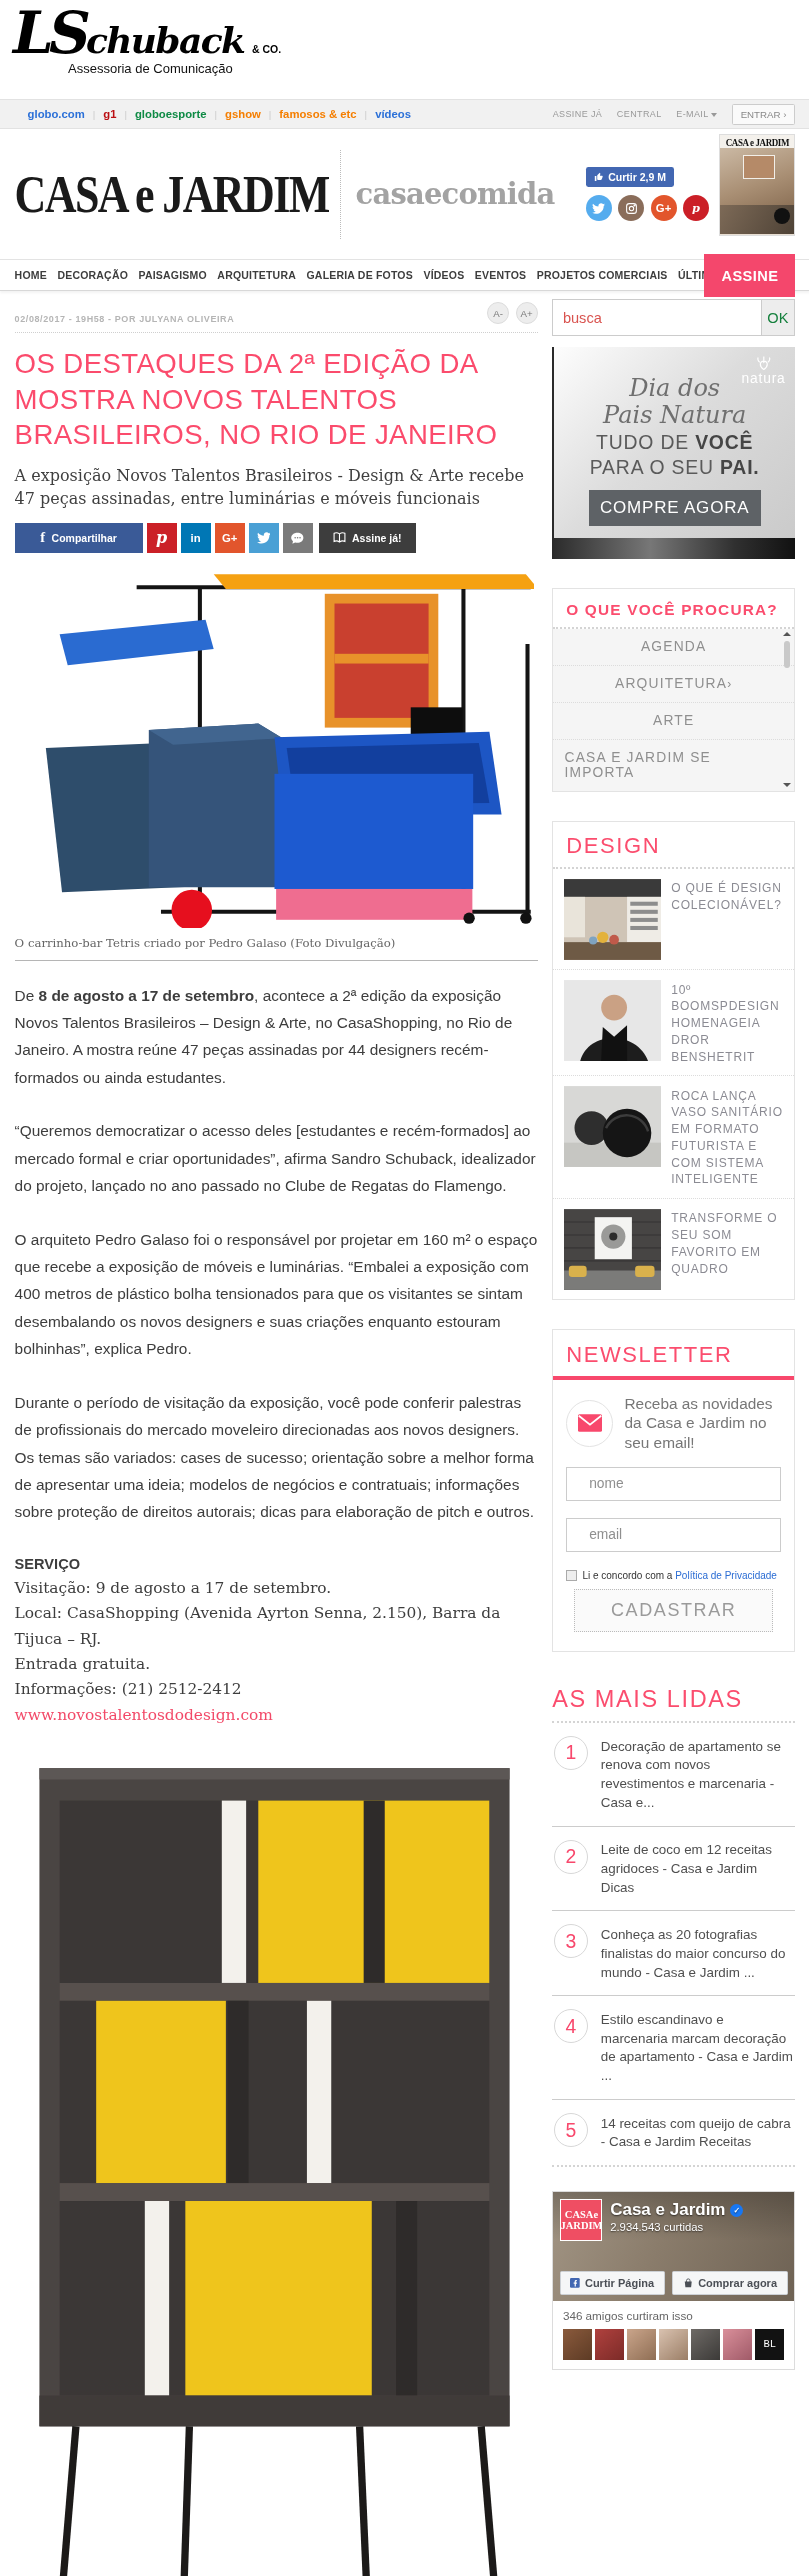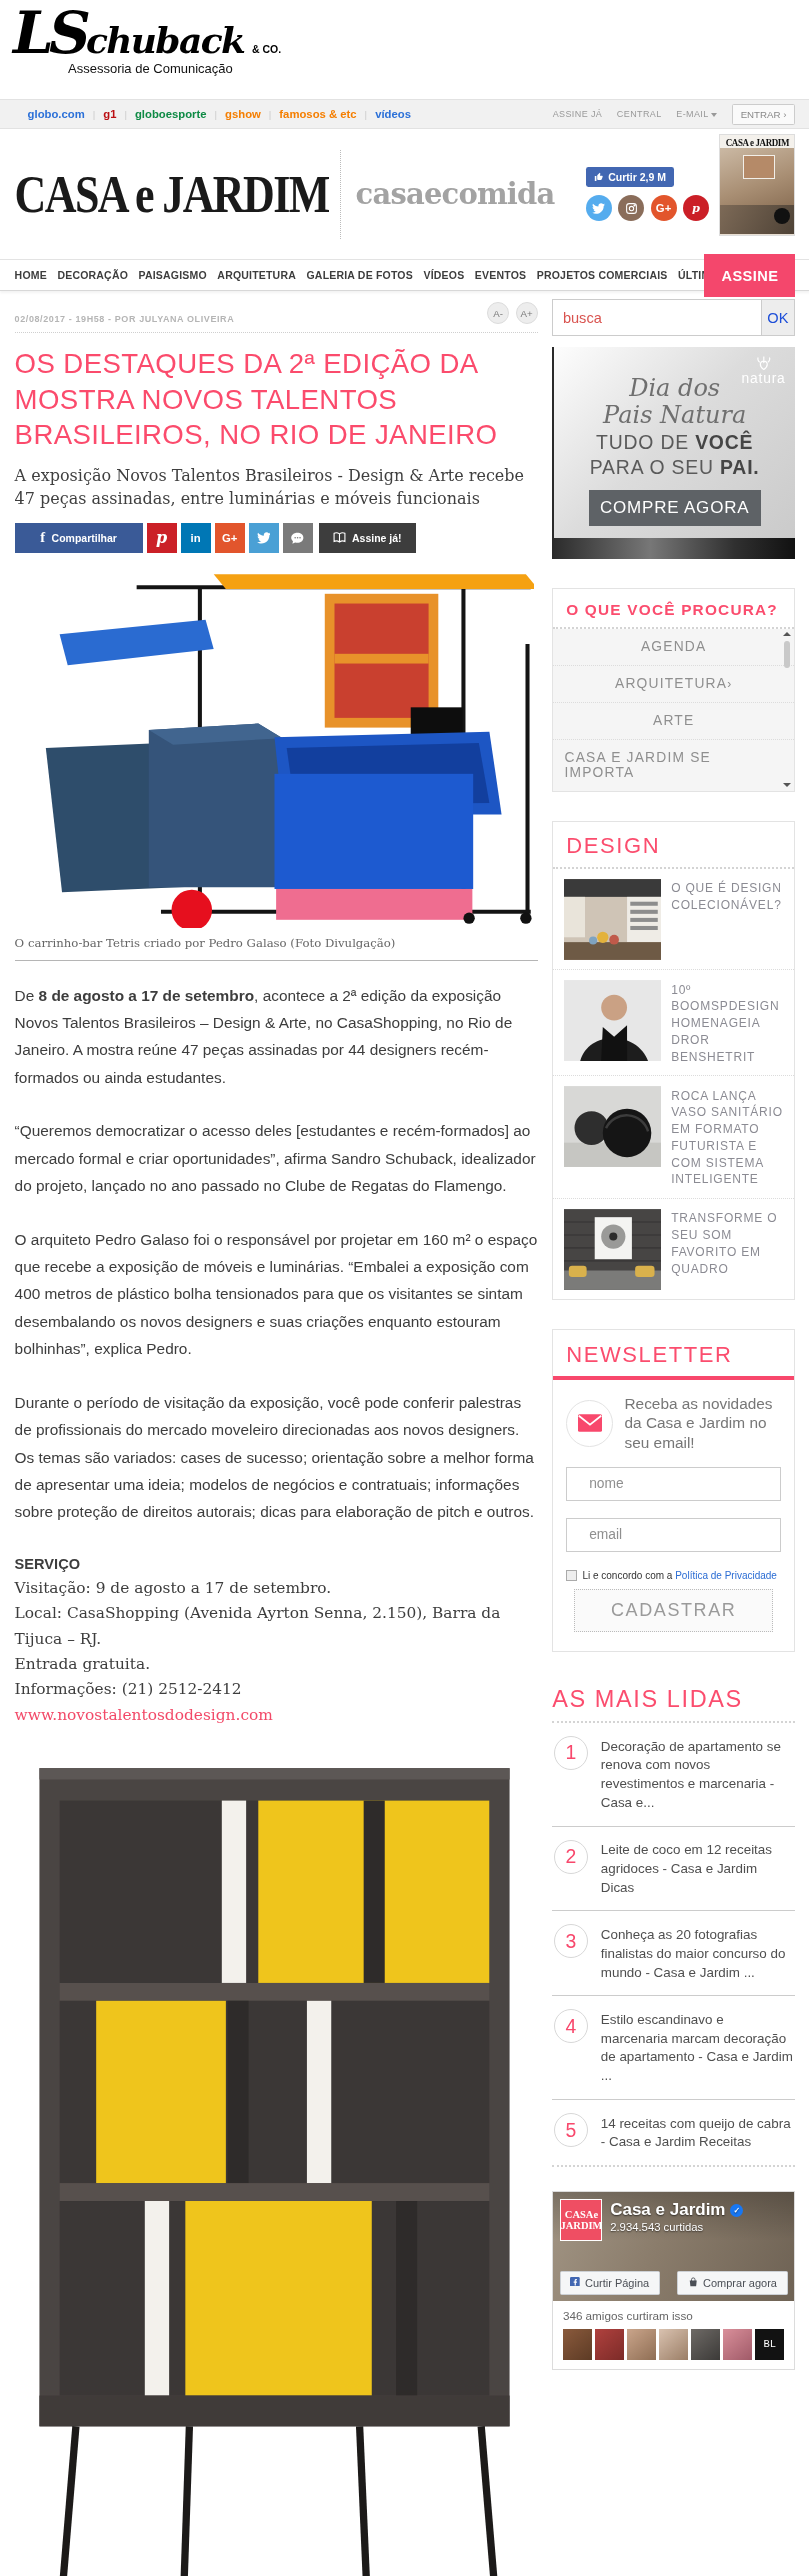--- a/index.html
+++ b/index.html
@@ -74,21 +74,21 @@
   .figcap { font-family: "DejaVu Serif", serif; font-size: 11.7px; color: #666; padding: 8px 0 9.7px; border-bottom: 0.8px solid #b5b5b5; margin-bottom: 21px; }
   .a-p { font-family: Liberation Sans, sans-serif; font-size: 15.4px; color: #3d3d3d; line-height: 1.78; margin-bottom: 26px; }
   .servico { font-family: "DejaVu Serif", serif; font-size: 15.4px; color: #3d3d3d; line-height: 1.65; margin-bottom: 27.6px; }
   .servico .sv-title { font-weight: bold; font-family: "Liberation Sans", sans-serif; font-size: 14.6px; }
   .sv-link { color: #f24968; cursor: pointer; }
 
   
   .searchbox { display: flex; margin-bottom: 11.3px; }
   .searchbox input { flex: 1; height: 37px; border: 0.8px solid #ccc; border-right: none; padding: 0 9.7px; font-size: 14.6px; color: #d9534f; outline: none; }
   .searchbox input::placeholder { color: #d9534f; opacity: 1; }
-  .search-ok { width: 42px; height: 37px; background: #ededed; border: 0.8px solid #ccc; color: #1d4ed8; font-size: 14.6px; cursor: pointer; }
+  .search-ok { width: 42px; height: 37px; background: #ededed; border: 0.8px solid #ccc; color: #15803d; font-size: 14.6px; cursor: pointer; }
 
   .ad { height: 212px; background: linear-gradient(135deg, #fdfdfd 0%, #dcdcdc 45%, #c9c9c9 100%); border-left: 2.4px solid #2a2a2a; position: relative; margin-bottom: 29px; overflow: hidden; cursor: pointer; }
   .ad-natura { position: absolute; top: 8px; right: 9.7px; color: #fff; font-size: 13.8px; letter-spacing: 0.8px; text-align: center; }
   .ad-script { font-family: "DejaVu Serif", serif; font-style: italic; color: #6f6f6f; font-size: 24px; text-align: center; line-height: 1.15; margin-top: 27.6px; }
   .ad-line { text-align: center; color: #5a5a5a; font-size: 19.4px; letter-spacing: 0.8px; line-height: 1.3; }
   .ad-line b { color: #454545; }
   .ad-cta { width: 172px; margin: 9.7px auto 0; background: #5e6266; color: #fff; text-align: center; font-size: 17px; letter-spacing: 0.8px; padding: 8px 0; }
   .ad-strip { position: absolute; bottom: 0; left: 0; right: 0; height: 21px; background: linear-gradient(90deg, #2c2c2c, #777 40%, #303030 75%, #111); }
 
   .widget { border: 0.8px solid #e3e3e3; margin-bottom: 29px; background: #fff; }
@@ -131,21 +131,21 @@
   .lidas-text { font-size: 13.4px; color: #4f4f4f; line-height: 1.4; padding-top: 1.6px; }
 
   .fb-widget { border: 0.8px solid #dcdcdc; }
   .fb-cover { height: 109px; position: relative; background: linear-gradient(115deg, #a29584 0%, #8a7c6b 45%, #6e6254 100%); overflow: hidden; }
   .fb-cover::after { content: ""; position: absolute; left: 0; top: 0; right: 0; height: 49px; background: linear-gradient(180deg, rgba(0,0,0,0.25), transparent); }
   .fb-logo { position: absolute; left: 7.3px; top: 7.3px; width: 42px; height: 42px; background: #ef4e63; border: 1.6px solid #fff; color: #fff; font-family: "Liberation Serif", serif; font-weight: bold; font-size: 10.5px; line-height: 1.05; display: flex; flex-direction: column; align-items: center; justify-content: center; z-index: 2; }
   .fb-name { position: absolute; left: 57px; top: 8px; color: #fff; font-size: 17px; font-weight: bold; text-shadow: 0 0.8px 1.6px rgba(0,0,0,0.6); z-index: 2; display: flex; align-items: center; gap: 4.9px; }
   .fb-verified { width: 13px; height: 13px; border-radius: 50%; background: #1877f2; color: #fff; font-size: 8px; display: inline-flex; align-items: center; justify-content: center; }
   .fb-likes { position: absolute; left: 57px; top: 29px; color: #fff; font-size: 11.3px; text-shadow: 0 0.8px 1.6px rgba(0,0,0,0.6); z-index: 2; }
   .fb-btns { position: absolute; left: 6.5px; right: 6.5px; bottom: 6.5px; display: flex; justify-content: space-between; z-index: 2; }
-  .fb-btn { background: #f5f6f7; border: 0.8px solid #ccd0d5; border-radius: 1.6px; font-size: 11px; font-weight: normal; color: #4b4f56; padding: 4.9px 9.7px; display: flex; gap: 4.9px; cursor: pointer; }
+  .fb-btn { background: #f5f6f7; border: 0.8px solid #ccd0d5; border-radius: 1.6px; font-size: 11px; font-weight: bold; color: #4b4f56; padding: 4.9px 9.7px; display: flex; align-items: center; gap: 4.9px; cursor: pointer; }
   .fb-below { background: #fff; padding: 8px 9.7px 9.7px; }
   .fb-friends { font-size: 11.7px; color: #666; margin-bottom: 6.5px; }
   .fb-avatars { display: flex; gap: 2.4px; }
   .fb-av { width: 31px; height: 31px; }
 
   svg { display: block; }
 </style>
 </head>
 <body>
 

